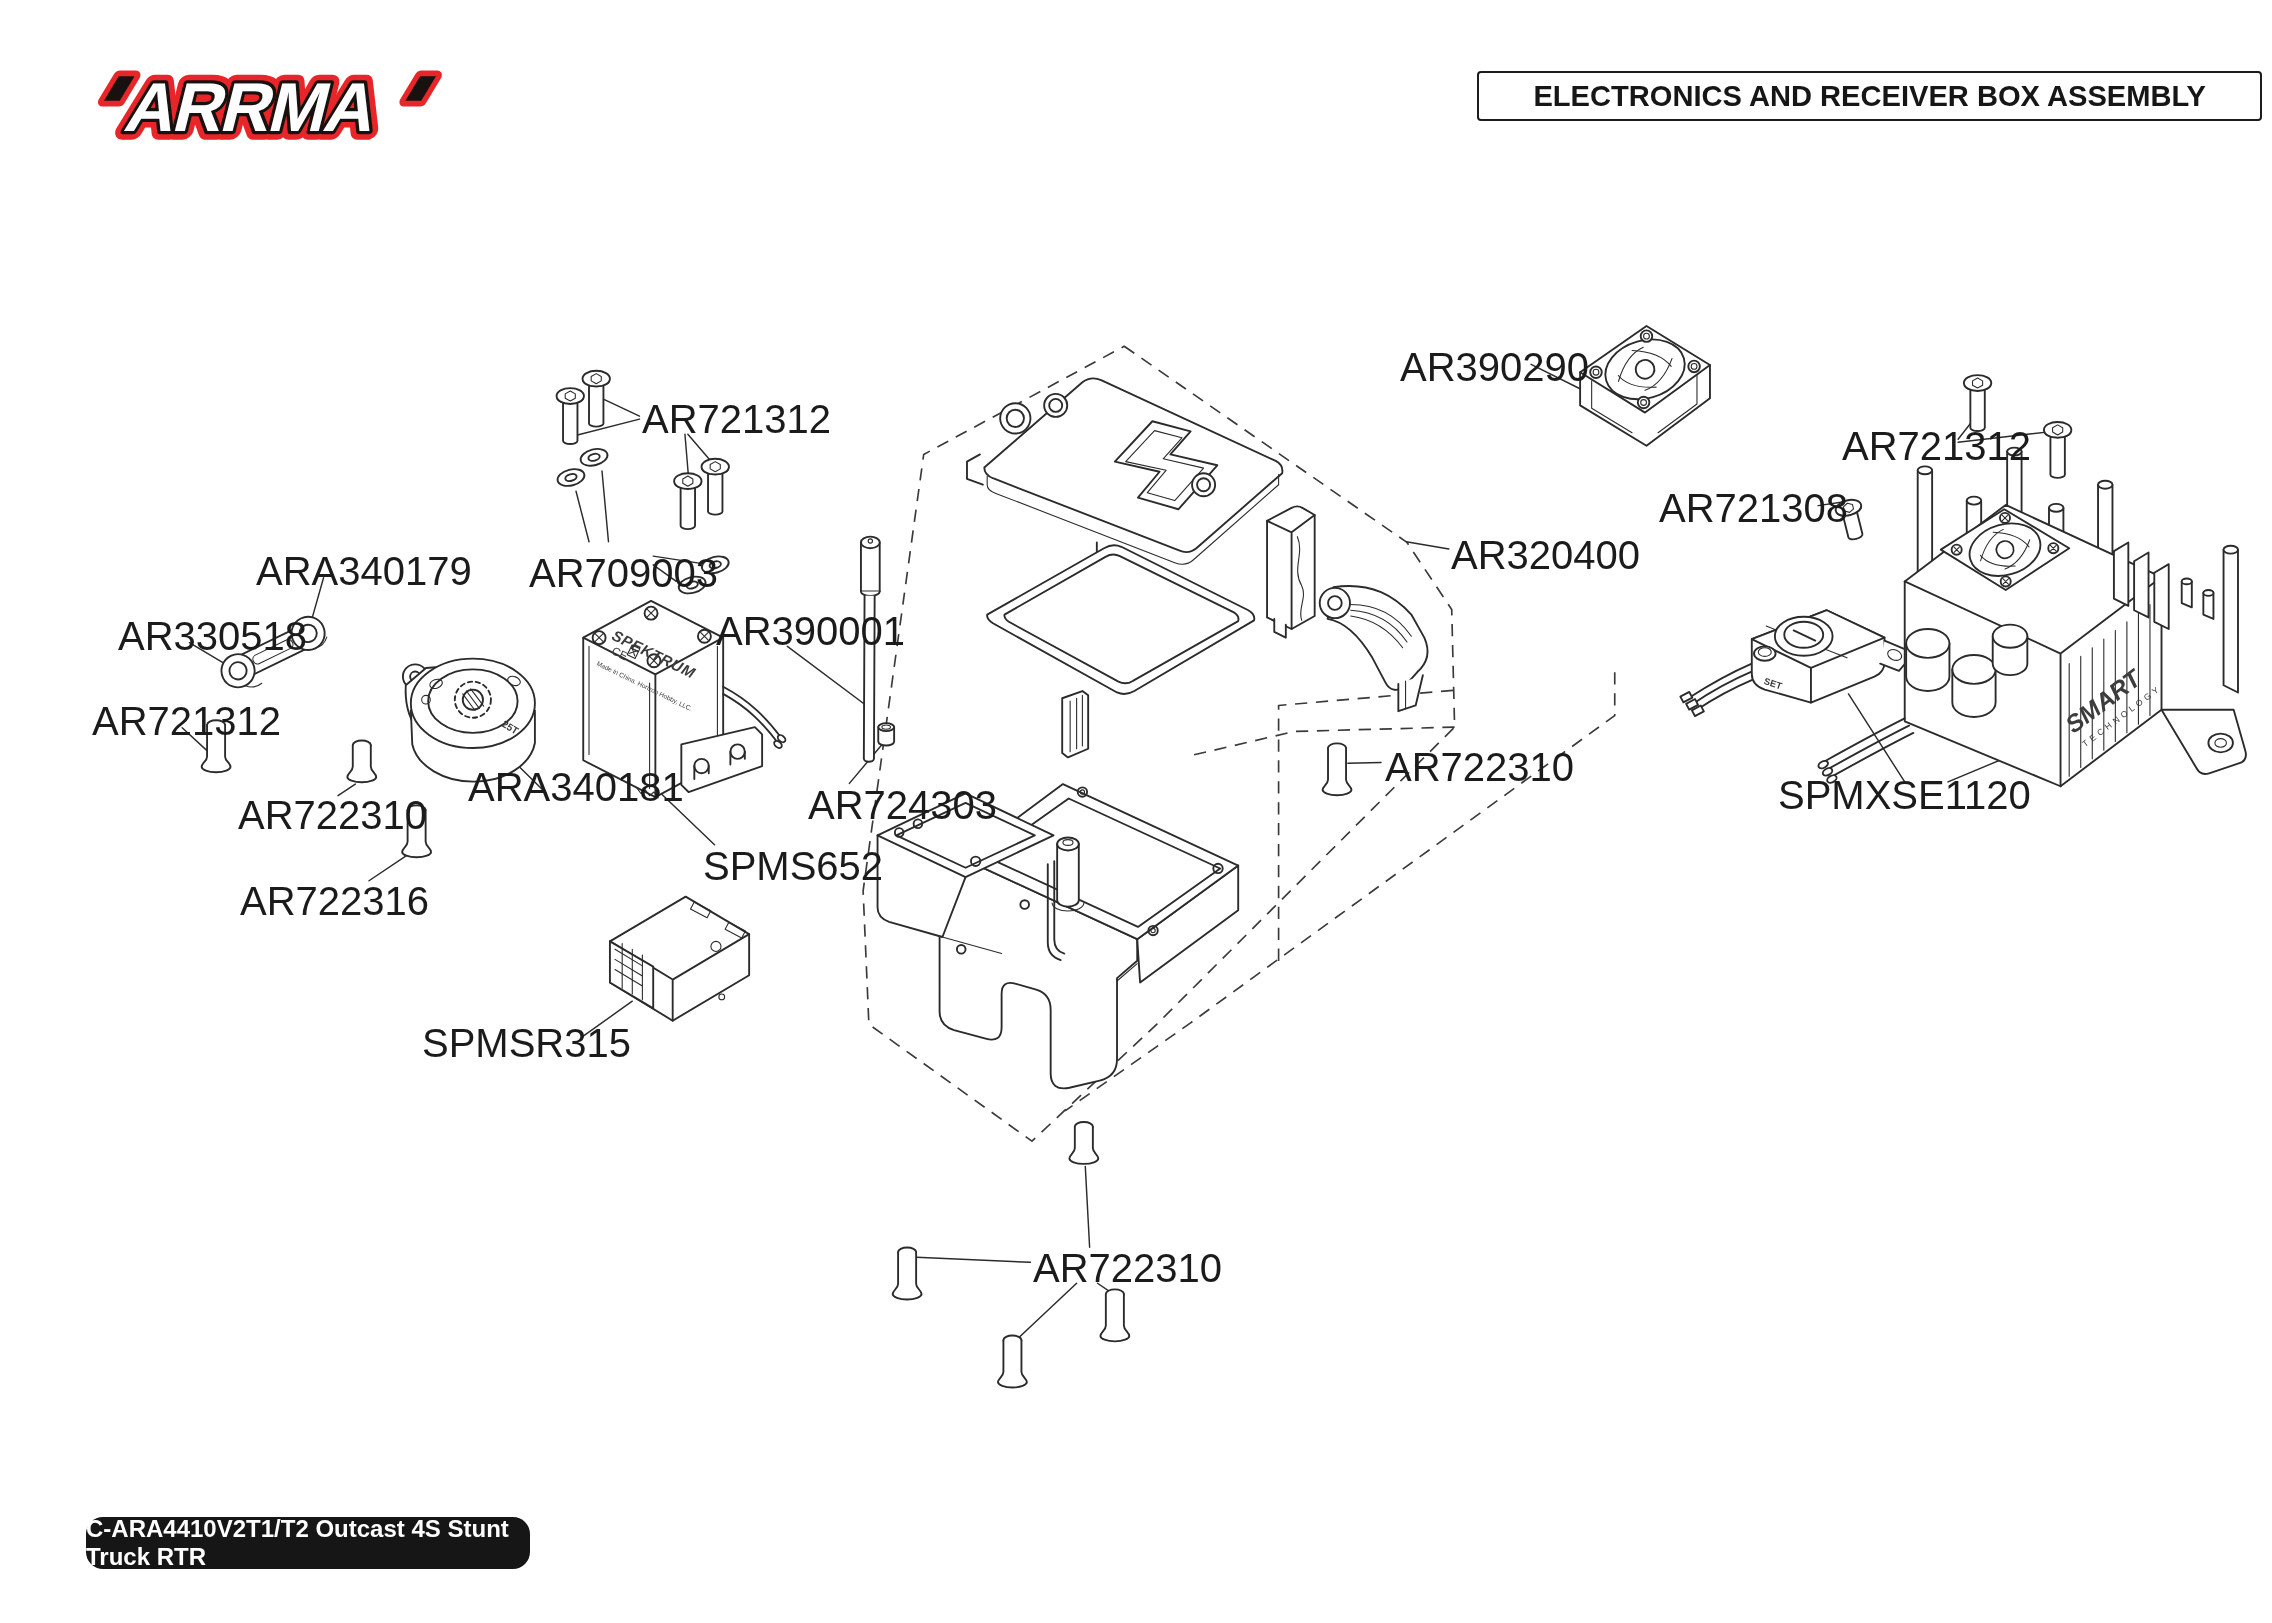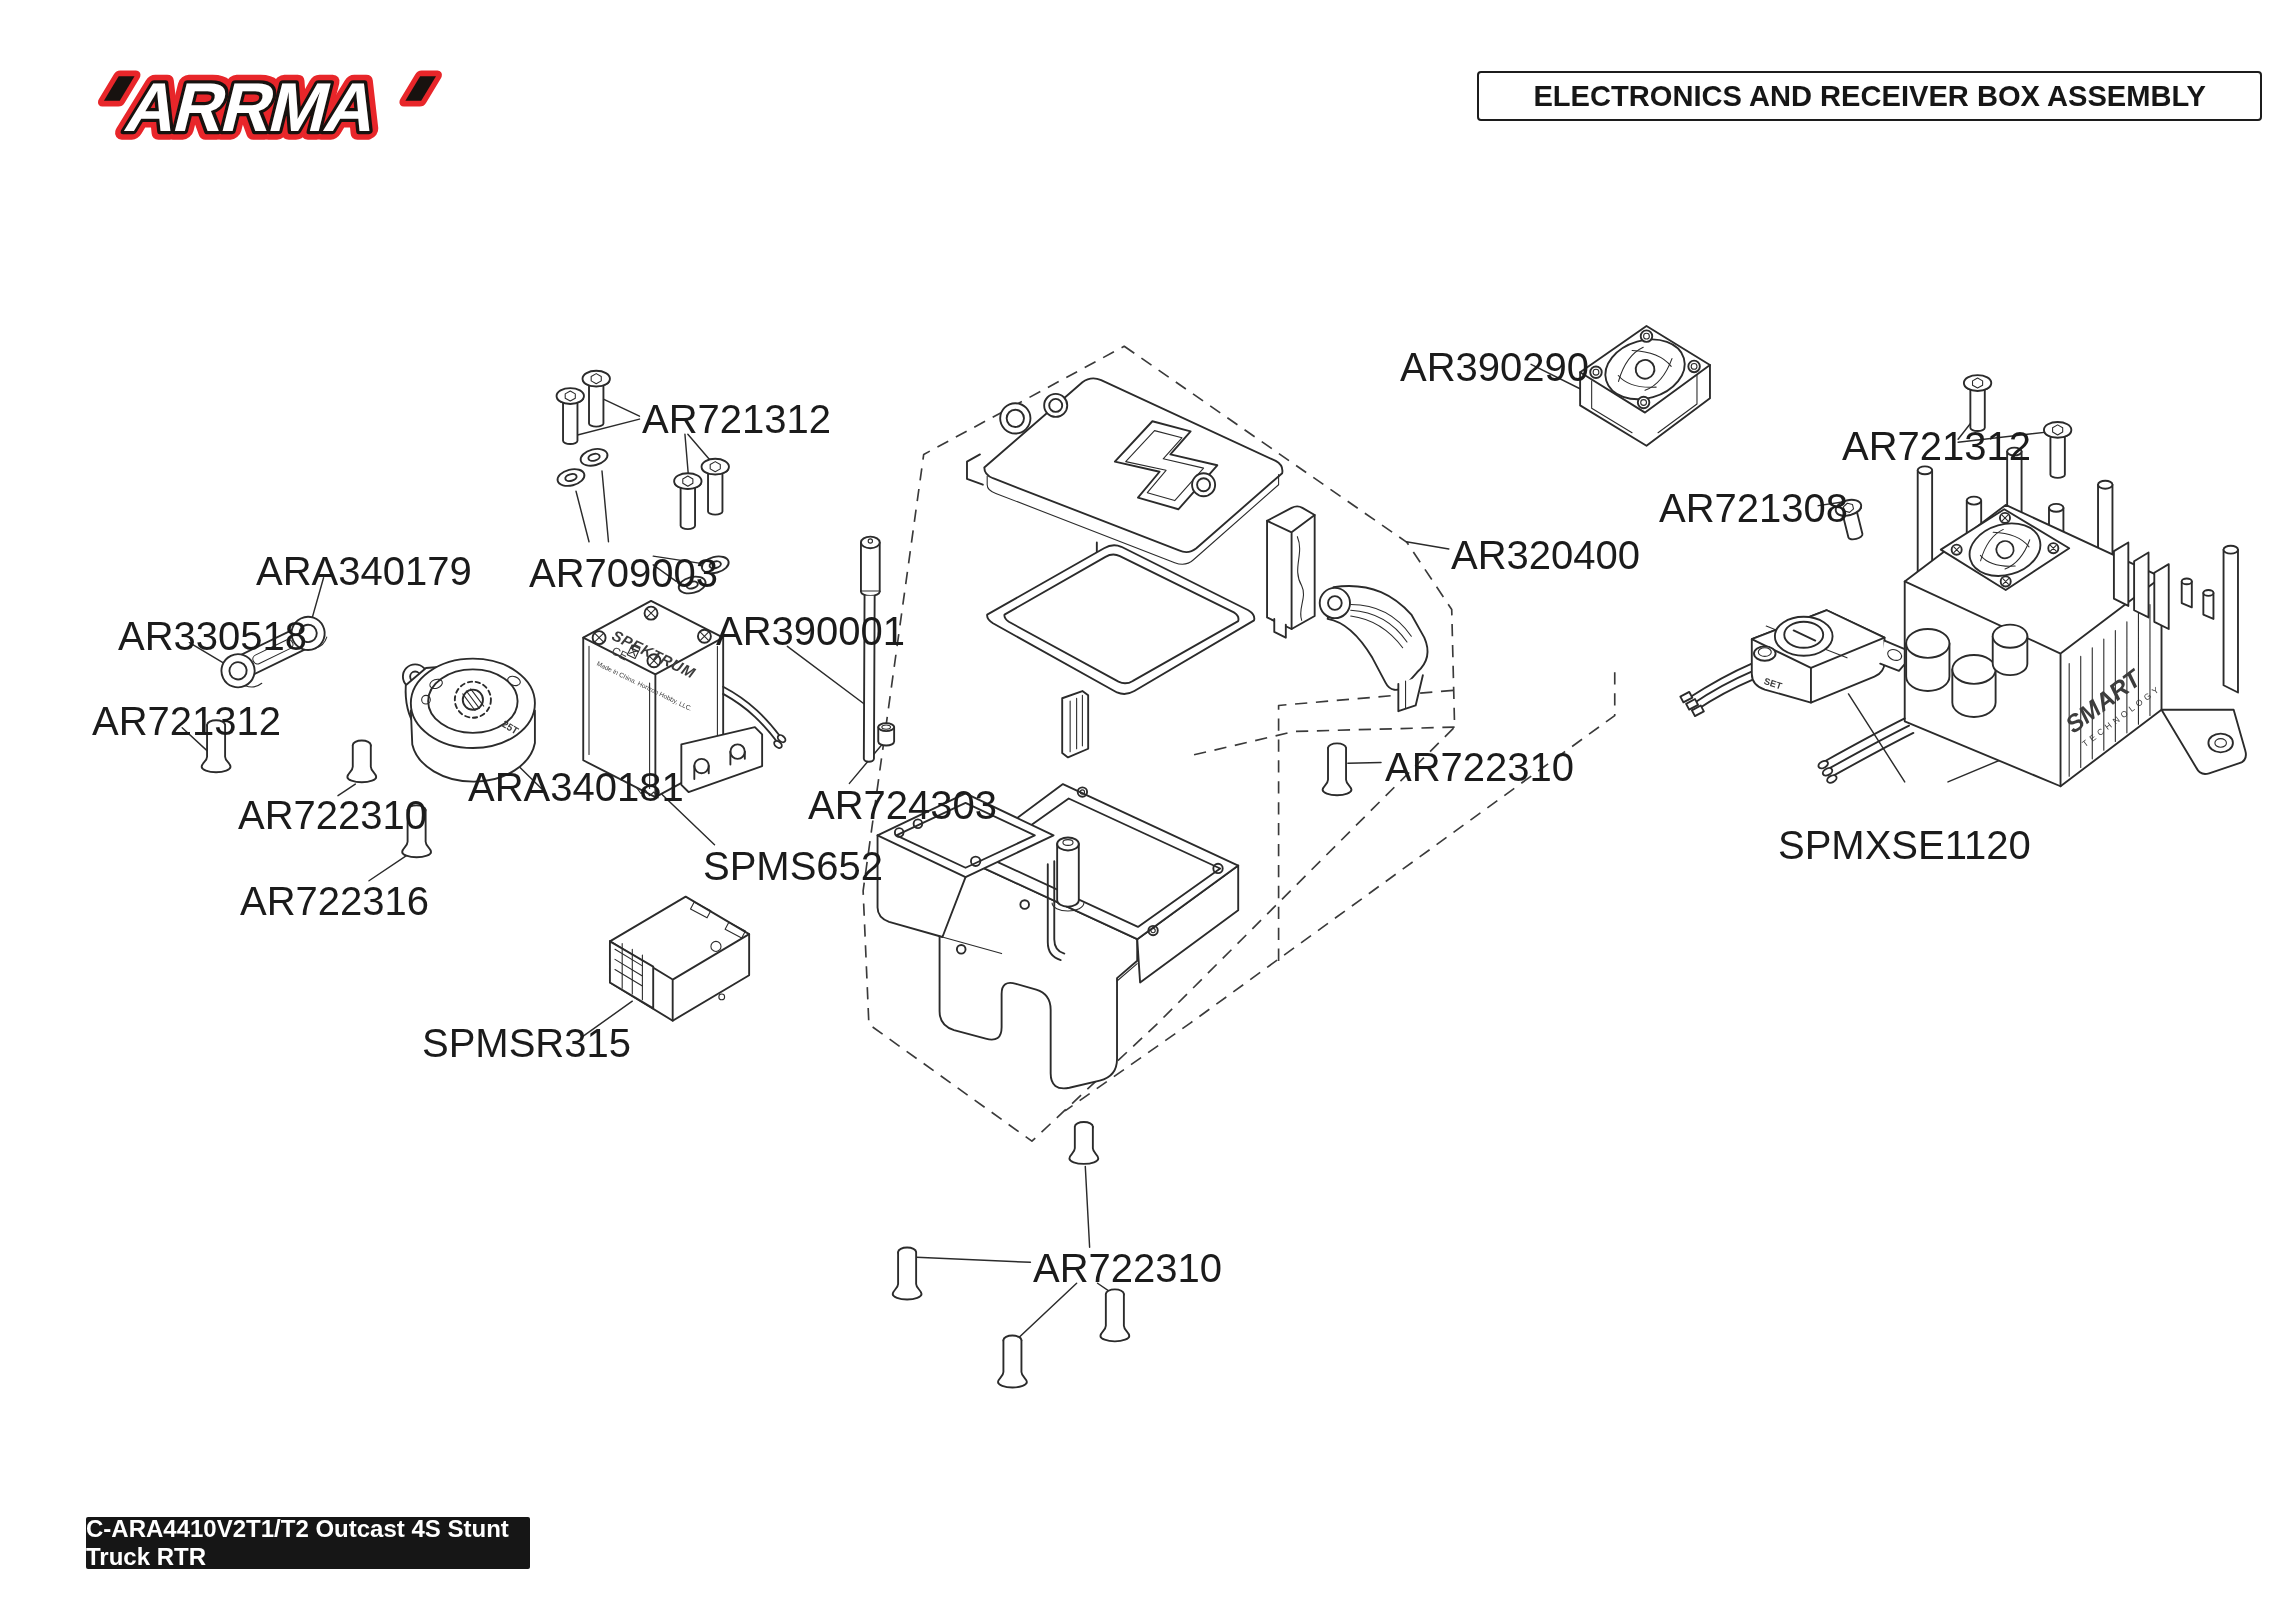--- a/index.html
+++ b/index.html
@@ -32,31 +32,31 @@
   .l-ar709003{left:529px;top:552px}
   .l-ar390001{left:716px;top:610px}
   .l-ar724303{left:808px;top:784px}
   .l-spms652{left:703px;top:845px}
   .l-ar722310m{left:1385px;top:746px}
   .l-ar722310b{left:1033px;top:1247px}
   .l-ar390290{left:1400px;top:346px}
   .l-ar320400{left:1451px;top:534px}
   .l-ar721312r{left:1842px;top:425px}
   .l-ar721308{left:1659px;top:487px}
-  .l-spmxse1120{left:1778px;top:824px}
+  .l-spmxse1120{left:1778px;top:774px}
   
   .title-box{
     position:absolute;left:1477px;top:71px;width:781px;height:46px;
     border:2.5px solid #1c1c1c;border-radius:4px;display:flex;align-items:center;justify-content:center;
     background:#fff;
   }
   .title-box span{font-size:30px;font-weight:bold;color:#161616;letter-spacing:0px;transform:scaleX(.97);}
   .footer-badge{
     position:absolute;left:86px;top:1517px;width:444px;height:52px;background:#161616;
-    border-radius:2px;display:flex;align-items:center;justify-content:center;
+    border-radius:17px;display:flex;align-items:center;justify-content:center;
     color:#fff;font-size:24px;font-weight:bold;letter-spacing:0px;
   }
   .logo-wrap{position:absolute;left:79px;top:56px;width:375px;height:94px;}
 </style>
 </head>
 <body>
 
 <div id="stage">
 
   <div class="logo-wrap">

